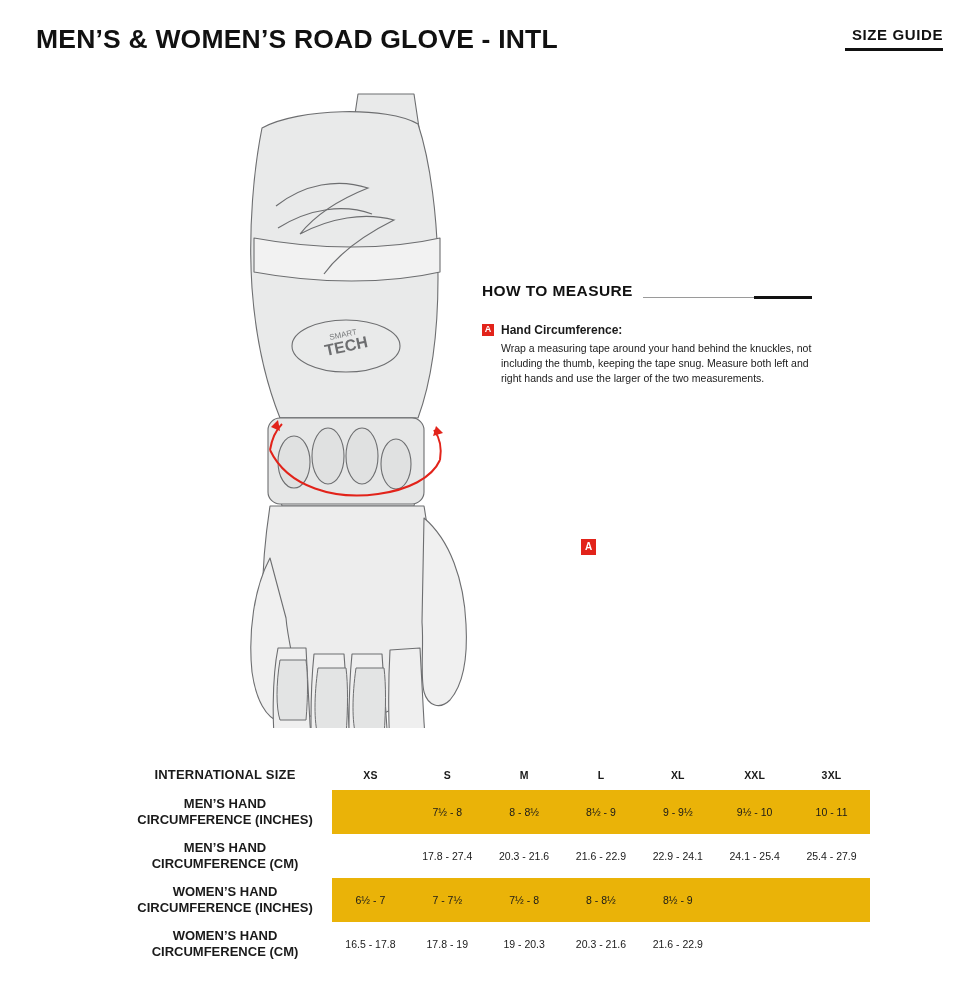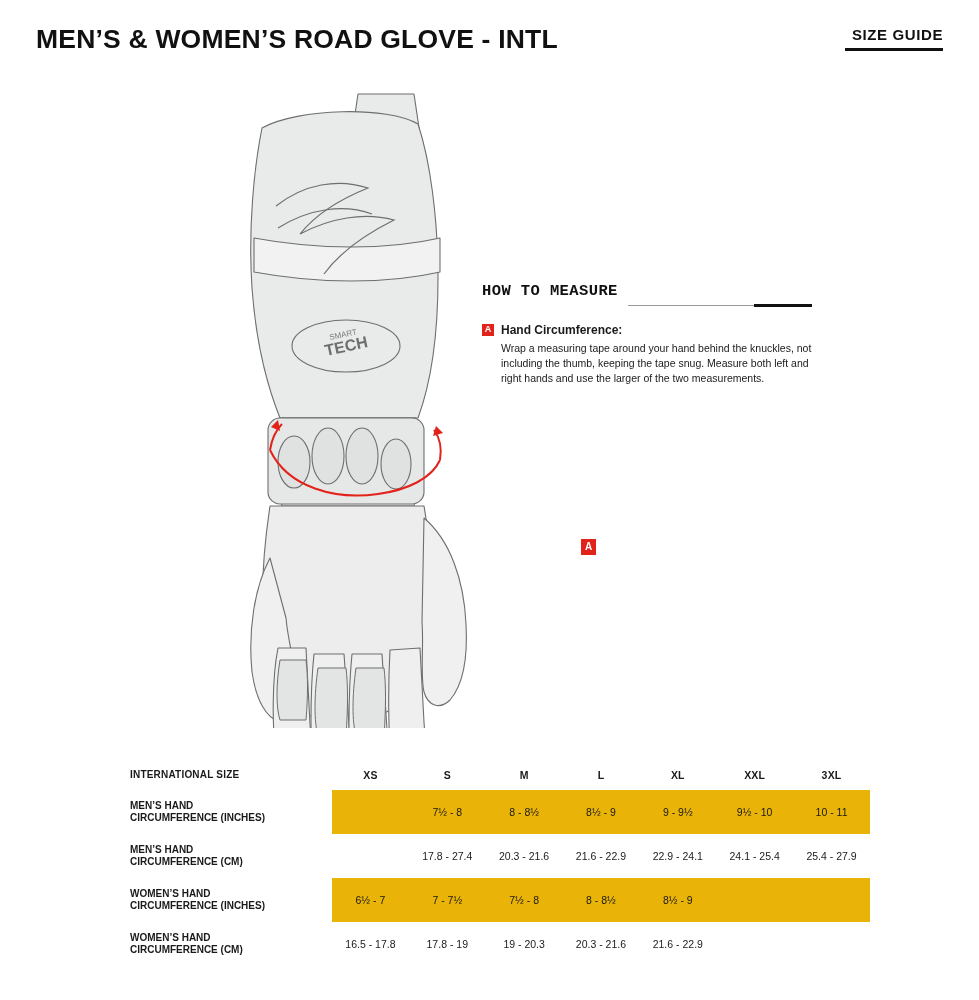--- a/index.html
+++ b/index.html
@@ -57,23 +57,22 @@
   .illustration svg { display: block; }
 
   
   .howto {
     position: absolute;
     left: 482px; top: 282px;
     width: 330px;
   }
   .howto-head {
     display: flex;
-    align-items: flex-end;
+    align-items: center;
     gap: 0px;
-    font-family: Liberation Mono, monospace;
   }
   .howto-title {
     font-size: 15.5px;
     font-weight: bold;
     letter-spacing: 0.4px;
     color: #111;
     white-space: nowrap;
   }
   .howto-line {
     flex: 1;
@@ -139,24 +138,24 @@
   table.sizes td, table.sizes th {
     font-size: 10.5px;
     text-align: center;
     vertical-align: middle;
     padding: 0;
     height: 44px;
     font-weight: normal;
     color: #1a1a1a;
   }
   table.sizes .rowlabel {
-    text-align: left;
+    text-align: center;
     padding-right: 12px;
     font-weight: bold;
-    font-size: 10px;
+    font-size: 13px;
     line-height: 1.25;
     width: 202px;
   }
   table.sizes thead th {
     height: 30px;
     font-weight: bold;
     letter-spacing: 0.2px;
   }
   table.sizes thead th.rowlabel { font-weight: bold; }
   tr.shaded td.datacell { background: #eab308; }

